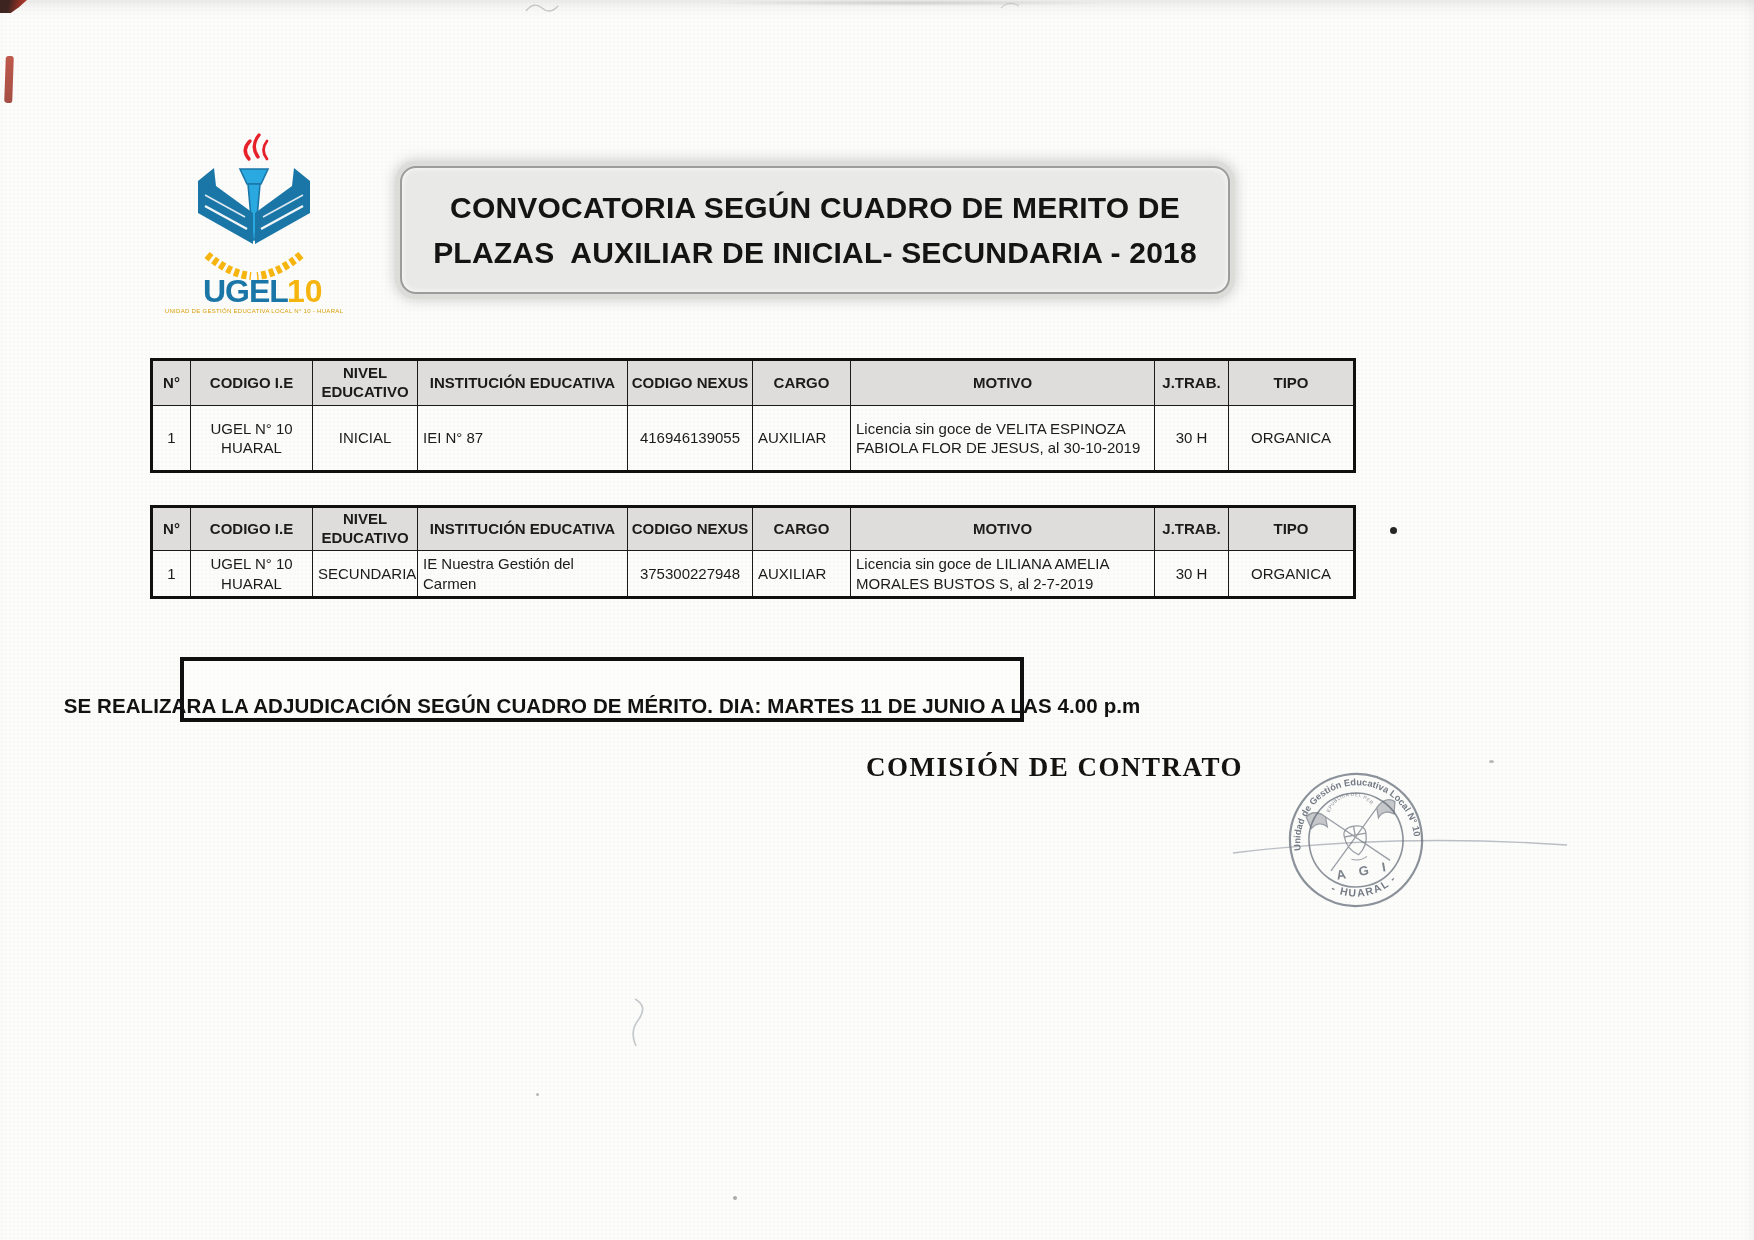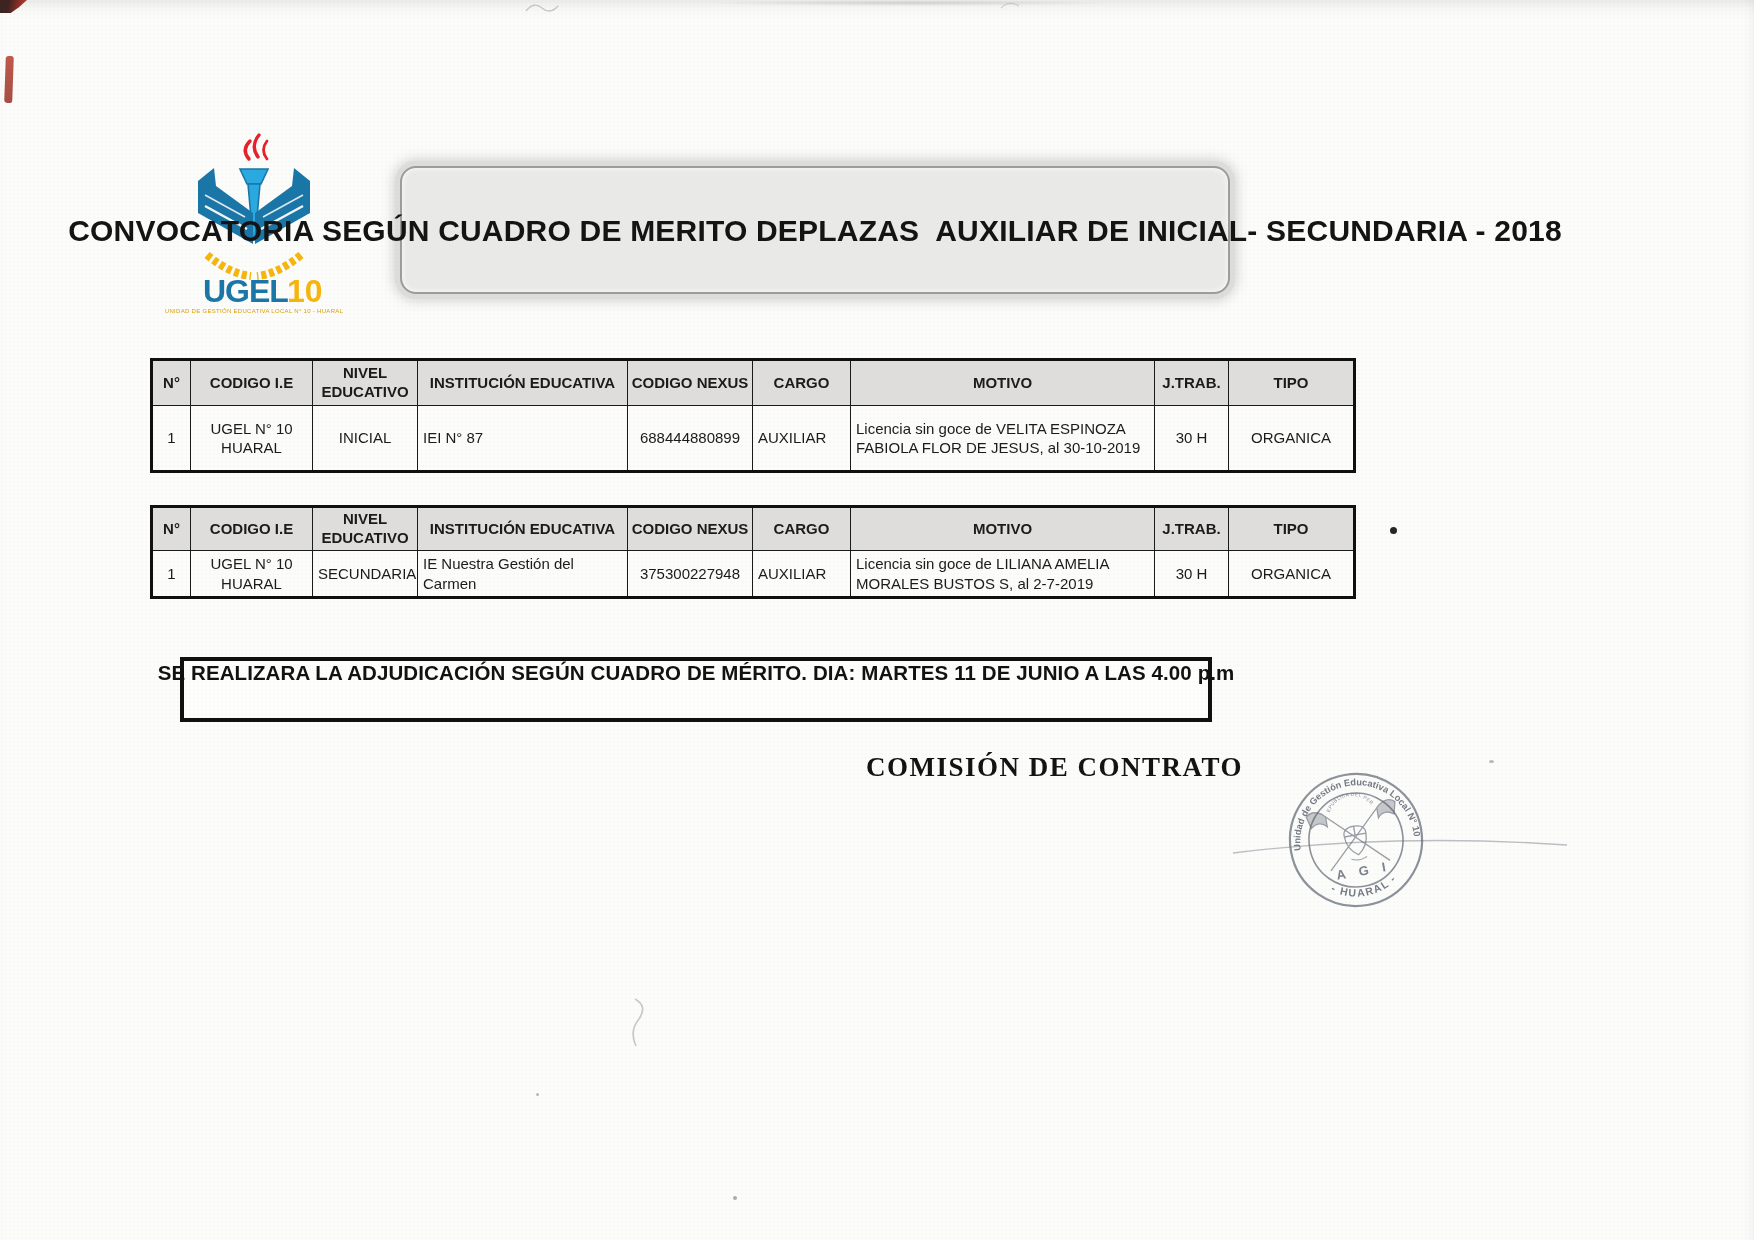--- a/index.html
+++ b/index.html
@@ -9,21 +9,21 @@
     background-size:4px 4px;
     overflow:hidden;
     font-family:"Liberation Sans",sans-serif;
     box-shadow:inset 0 14px 22px -18px rgba(0,0,0,.20), inset -10px 0 18px -16px rgba(0,0,0,.12);
   }
   
   .title-box{
     position:absolute;left:400px;top:166px;width:826px;height:124px;
     background:#e9e9e7;border:2px solid #9c9c9a;border-radius:16px;
     box-shadow:0 0 0 5px #dcdcd9, 0 0 12px 7px rgba(120,120,120,.30), inset 0 0 6px rgba(255,255,255,.9);
-    display:flex;flex-direction:row;justify-content:center;align-items:center;
+    display:flex;flex-direction:column;justify-content:center;align-items:center;
   }
   .title-line{
     font-size:30px;font-weight:bold;color:#141414;line-height:45px;
     letter-spacing:.2px;white-space:pre;text-align:center;
   }
   
   .doc-table{
     position:absolute;left:150px;border-collapse:collapse;table-layout:fixed;width:1203px;
     font-size:15px;color:#1b1b1b;border:3px solid #101010;
   }
@@ -35,23 +35,23 @@
   .t1{top:358px;}
   .t2{top:505px;}
   .t1 th{height:40px;}
   .t1 td{height:60px;}
   .t2 th{height:38px;}
   .t2 td{height:41px;}
   .c-center{text-align:center;}
   .c-left{text-align:left;}
   
   .announce-box{
-    position:absolute;left:180px;top:657px;width:1032px;height:65px;
+    position:absolute;left:180px;top:657px;width:844px;height:65px;
     border:4px solid #101010;box-sizing:border-box;background:rgba(255,255,255,.35);
-    display:flex;align-items:flex-start;justify-content:center;
+    display:flex;align-items:flex-end;justify-content:center;
   }
   .announce-text{
     font-size:20.5px;font-weight:bold;color:#121212;white-space:nowrap;letter-spacing:.1px;
   }
   
   .commission{
     position:absolute;left:866px;top:752px;
     font-family:"Liberation Serif",serif;font-size:27px;font-weight:bold;
     color:#15130f;letter-spacing:1.5px;white-space:nowrap;text-align:center;
   }
@@ -150,21 +150,21 @@
       <th>CARGO</th>
       <th>MOTIVO</th>
       <th>J.TRAB.</th>
       <th>TIPO</th>
     </tr>
     <tr>
       <td class="c-center">1</td>
       <td class="c-center">UGEL N° 10 HUARAL</td>
       <td class="c-center">INICIAL</td>
       <td class="c-left">IEI N° 87</td>
-      <td class="c-center">688444880899</td>
+      <td class="c-center">416946139055</td>
       <td class="c-left">AUXILIAR</td>
       <td class="c-left">Licencia sin goce de VELITA ESPINOZA FABIOLA FLOR DE JESUS, al 30-10-2019</td>
       <td class="c-center">30 H</td>
       <td class="c-center">ORGANICA</td>
     </tr>
   </tbody>
     </table>
 
   <table class="doc-table t2">
     <colgroup>

